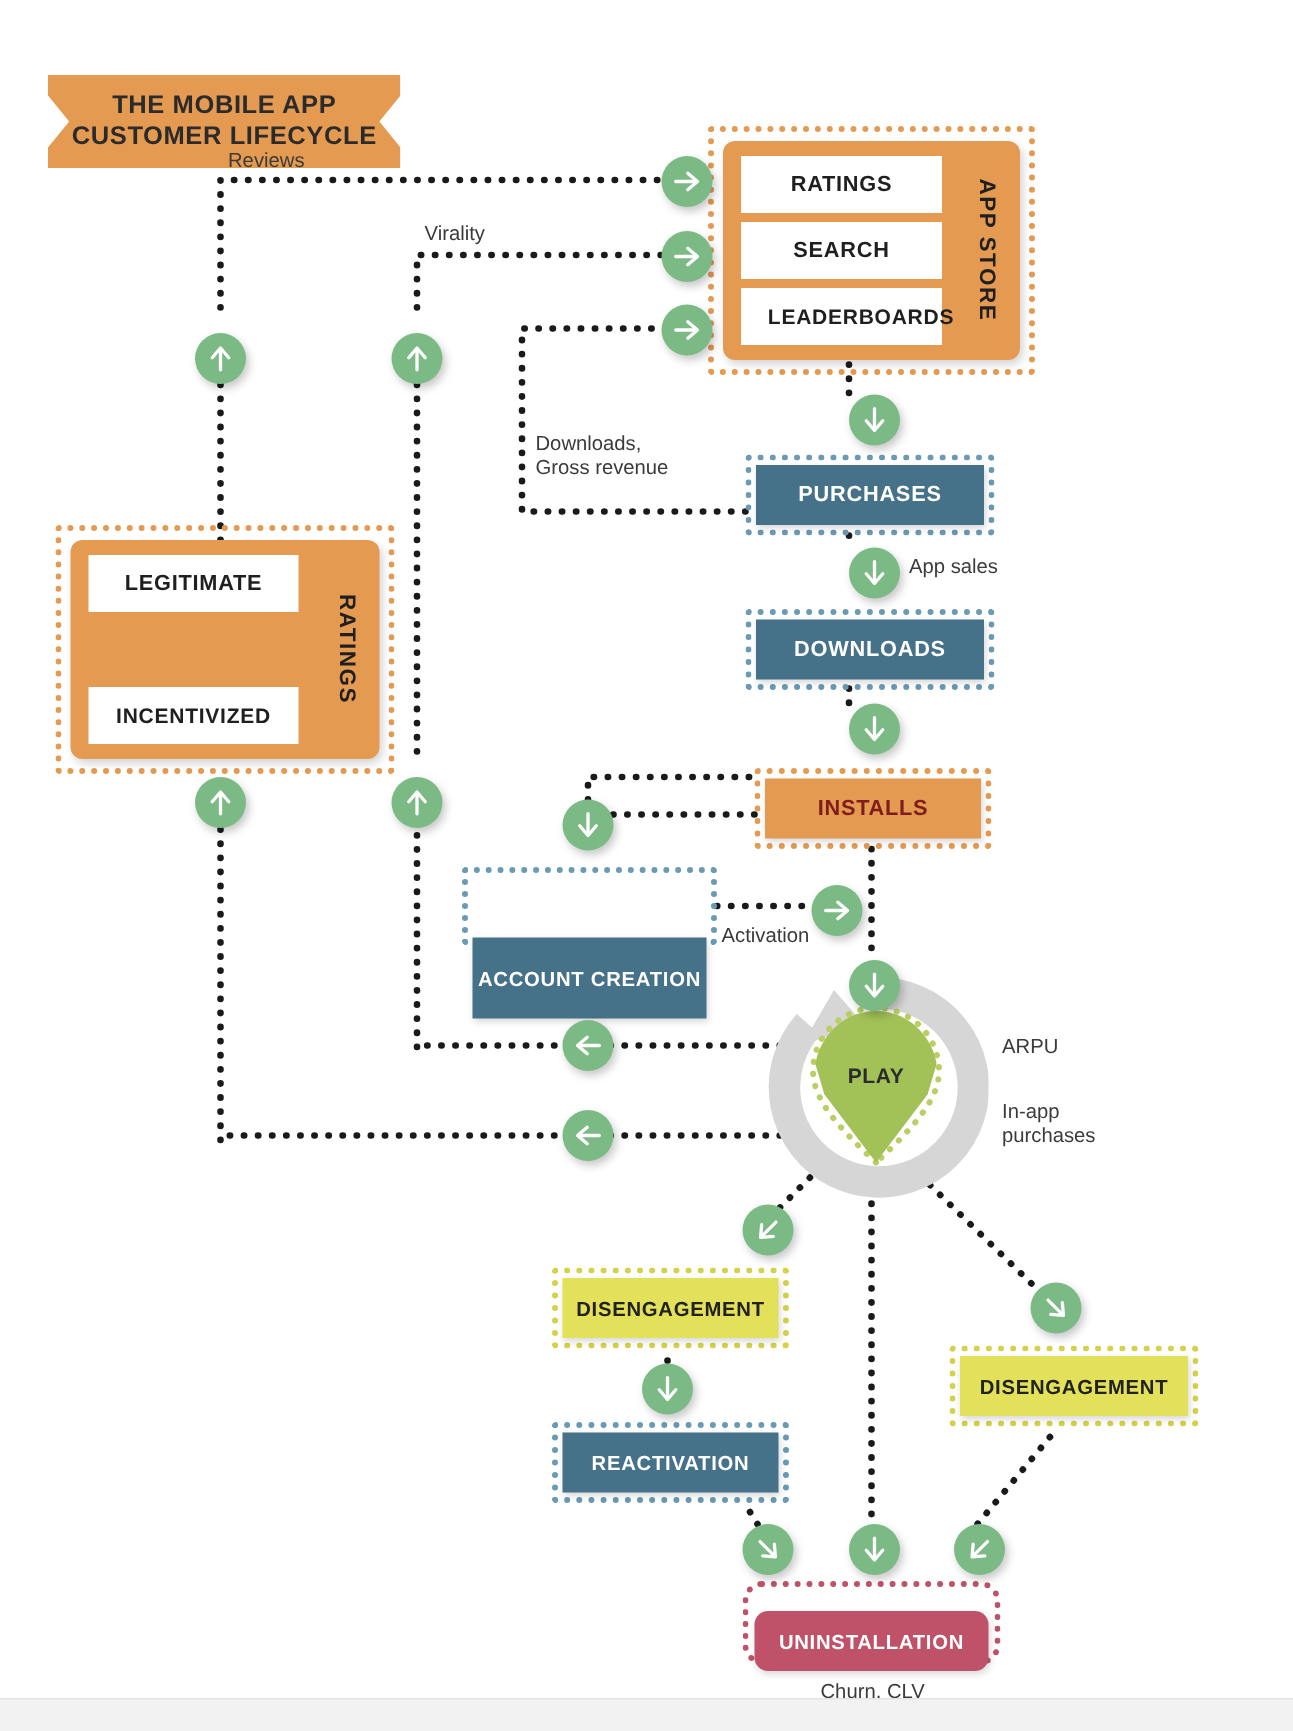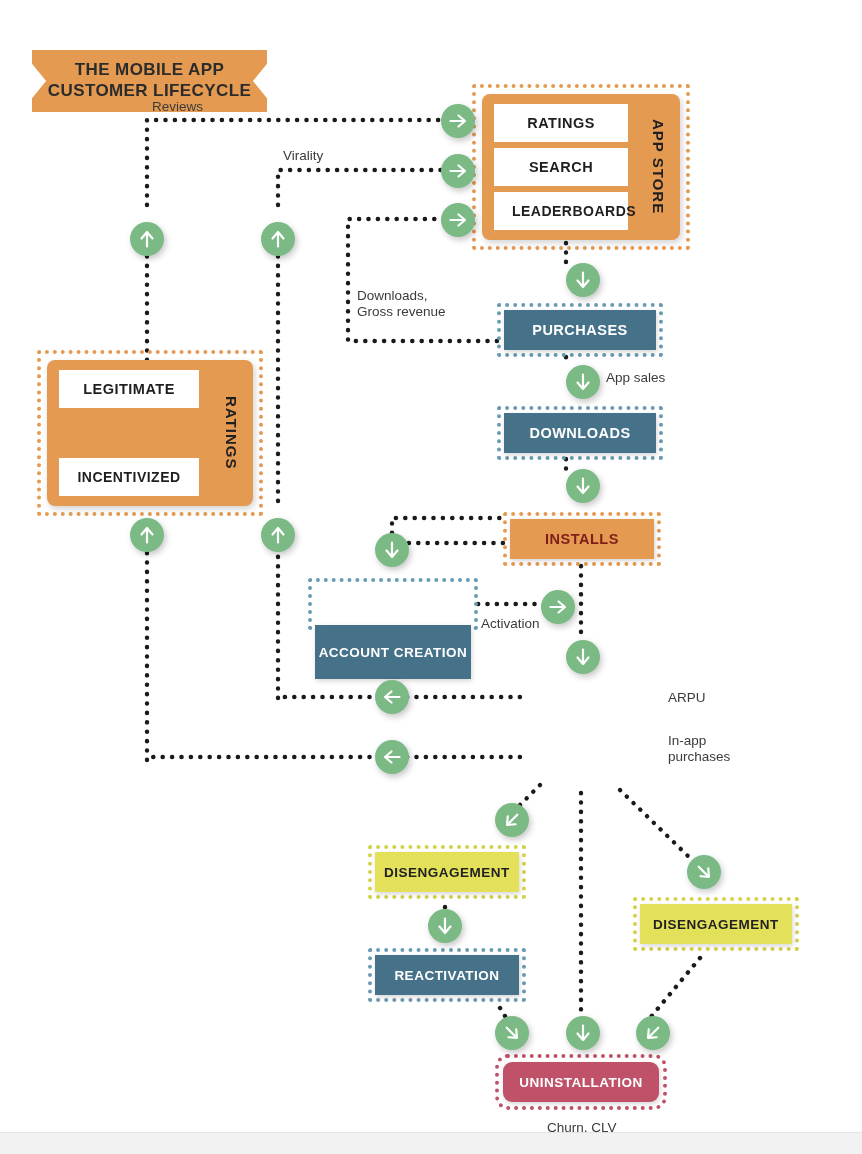--- a/index.html
+++ b/index.html
@@ -42,21 +42,21 @@
     position:absolute;
     display:flex; align-items:center; justify-content:center;
     font-weight:bold; letter-spacing:.5px; text-align:center;
     filter: drop-shadow(1.5px 2.5px 2.5px rgba(0,0,0,.16));
   }
   .dotborder { position:absolute; border-style:dotted; border-width:4px; border-radius:3px; }
 
   .n-blue  { background:#457189; color:#ffffff; }
   .n-orange{ background:#e59a51; color:#7f1d1d; }
   .n-yellow{ background:#e3e05a; color:#222222;text-align:right; }
-  .n-red   { background:#bf5268; color:#ffffff; border-radius:9px; }
+  .n-red   { background:#bf5268; color:#ffffff; border-radius:9px;margin-top:12px; }
 
   .d-blue  { border-color:#6a9ab4; }
   .d-orange{ border-color:#e59a51; }
   .d-yellow{ border-color:#d4d14a; }
   .d-red   { border-color:#bf5268; border-radius:13px; }
 
   
   .panel { position:absolute; background:#e59a51; border-radius:8px;
            filter: drop-shadow(2px 3px 3px rgba(0,0,0,.17)); }
   .panel .chip {
@@ -177,20 +177,32 @@
 
   <div class="dotborder d-blue" style="left:497px; top:406px; width:166px; height:54px;"></div>
   <div class="node n-blue" style="left:504px; top:413px; width:152px; height:40px; font-size:14.5px;">DOWNLOADS</div>
 
   <div class="dotborder d-orange" style="left:503px; top:512px; width:158px; height:54px;"></div>
   <div class="node n-orange" style="left:510px; top:519px; width:144px; height:40px; font-size:14.5px;">INSTALLS</div>
 
   <div class="dotborder d-blue" style="left:308px; top:578px; width:170px; height:52px;"></div>
   <div class="node n-blue" style="left:315px; top:601px; width:156px; height:54px; font-size:13.5px;margin-top:24px;">ACCOUNT CREATION</div>
 
+  <div class="play-wrap">
+    <svg width="150" height="150" viewBox="0 0 150 150">
+      <path d="M75,12 A63,63 0 1 1 30,33" fill="none" stroke="#d6d6d6" stroke-width="21" stroke-linecap="butt"></path>
+      <polygon points="26,46 47,10 68,34" fill="#d6d6d6"></polygon>
+    </svg>
+    <svg width="150" height="150" viewBox="0 0 150 150" style="position:absolute;left:0;top:0;">
+      <path d="M75,125 C48,100 33,82 33,64 A42,42 0 0 1 117,64 C117,82 102,100 75,125 Z" fill="none" stroke="#b9cf63" stroke-width="4" stroke-dasharray="0.2 8" stroke-linecap="round"></path>
+    </svg>
+    <div class="play-pin" style="left:34px; top:24px; width:82px; height:101px;">
+      <span>PLAY</span>
+    </div>
+  </div>
 
   <div class="dotborder d-yellow" style="left:368px; top:845px; width:158px; height:54px;"></div>
   <div class="node n-yellow" style="left:375px; top:852px; width:144px; height:40px; font-size:13.5px;">DISENGAGEMENT</div>
 
   <div class="dotborder d-yellow" style="left:633px; top:897px; width:166px; height:54px;"></div>
   <div class="node n-yellow" style="left:640px; top:904px; width:152px; height:40px; font-size:13.5px;">DISENGAGEMENT</div>
 
   <div class="dotborder d-blue" style="left:368px; top:948px; width:158px; height:54px;"></div>
   <div class="node n-blue" style="left:375px; top:955px; width:144px; height:40px; font-size:13.5px;">REACTIVATION</div>
 

